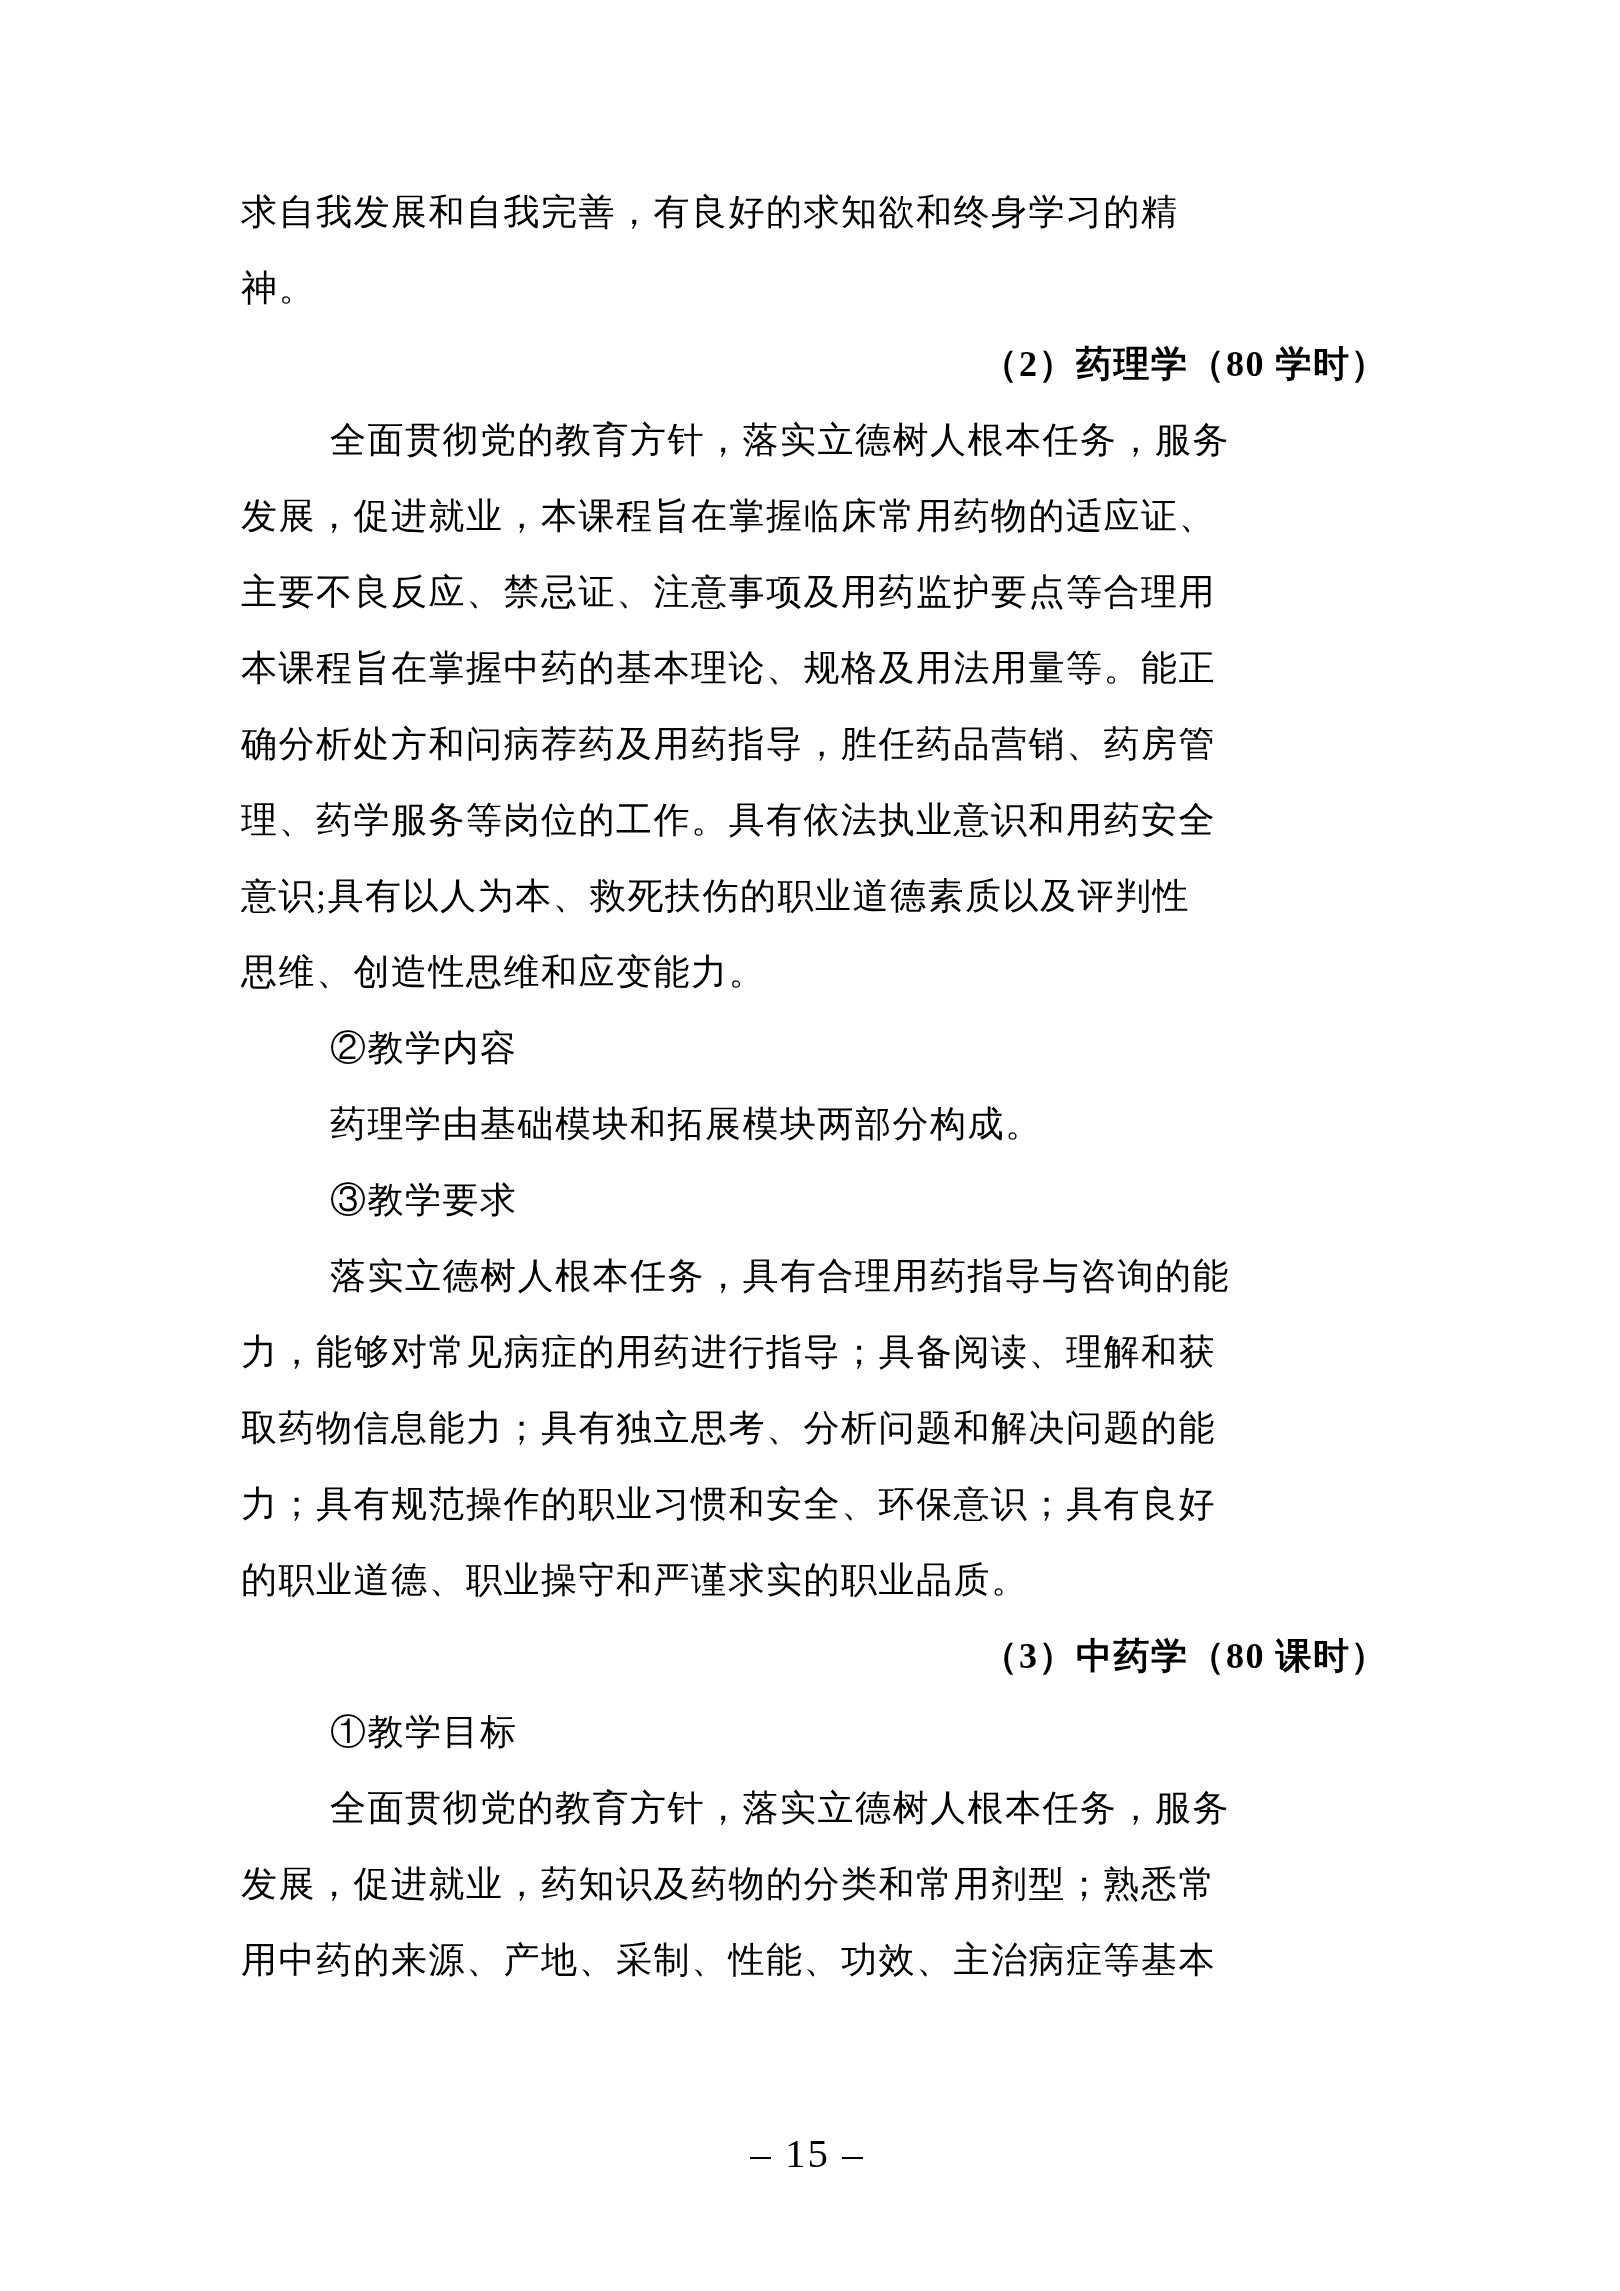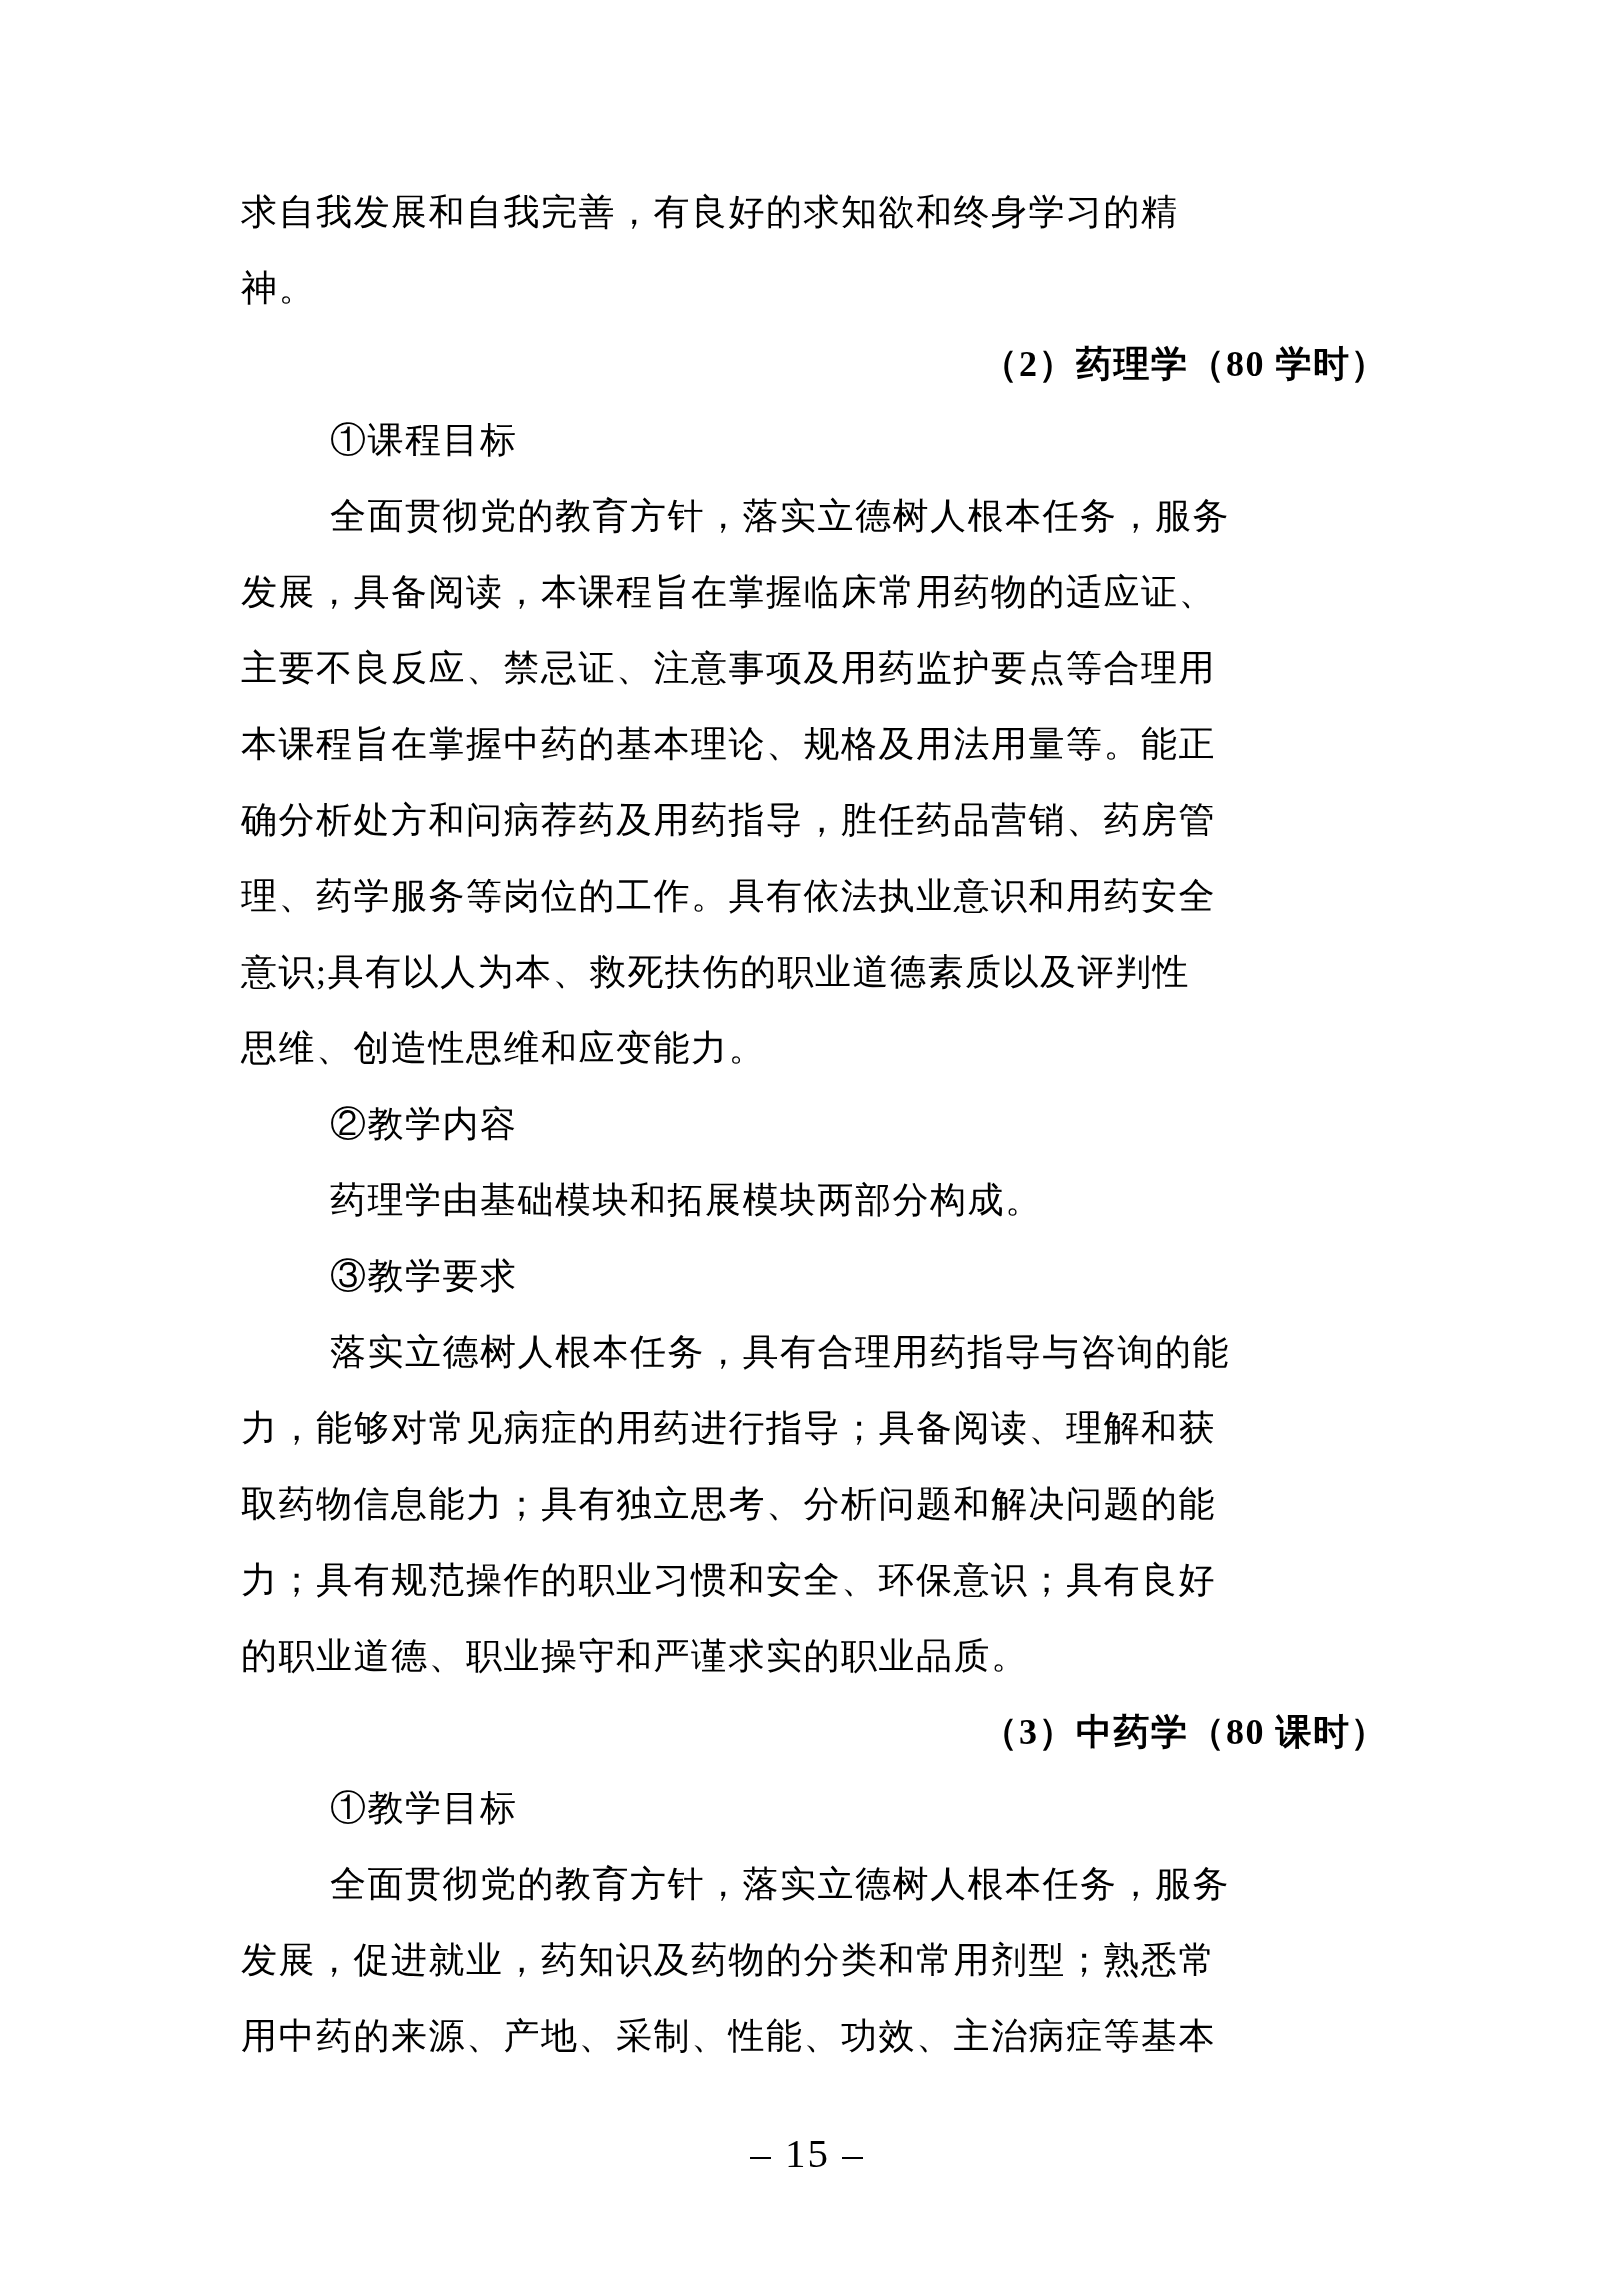--- a/index.html
+++ b/index.html
@@ -46,23 +46,22 @@
     letter-spacing: 2px;
   }
 </style>
 </head>
 <body>
 
 <div class="text-block">
   <div class="line">求自我发展和自我完善，有良好的求知欲和终身学习的精</div>
   <div class="line">神。</div>
   <div class="line indent bold">（2）药理学（80 学时）</div>
-  <div class="line indent">①课程目标</div>
   <div class="line indent">全面贯彻党的教育方针，落实立德树人根本任务，服务</div>
-  <div class="line">发展，具备阅读，本课程旨在掌握临床常用药物的适应证、</div>
+  <div class="line">发展，促进就业，本课程旨在掌握临床常用药物的适应证、</div>
   <div class="line">主要不良反应、禁忌证、注意事项及用药监护要点等合理用</div>
   <div class="line">本课程旨在掌握中药的基本理论、规格及用法用量等。能正</div>
   <div class="line">确分析处方和问病荐药及用药指导，胜任药品营销、药房管</div>
   <div class="line">理、药学服务等岗位的工作。具有依法执业意识和用药安全</div>
   <div class="line">意识;具有以人为本、救死扶伤的职业道德素质以及评判性</div>
   <div class="line">思维、创造性思维和应变能力。</div>
   <div class="line indent">②教学内容</div>
   <div class="line indent">药理学由基础模块和拓展模块两部分构成。</div>
   <div class="line indent">③教学要求</div>
   <div class="line indent">落实立德树人根本任务，具有合理用药指导与咨询的能</div>

